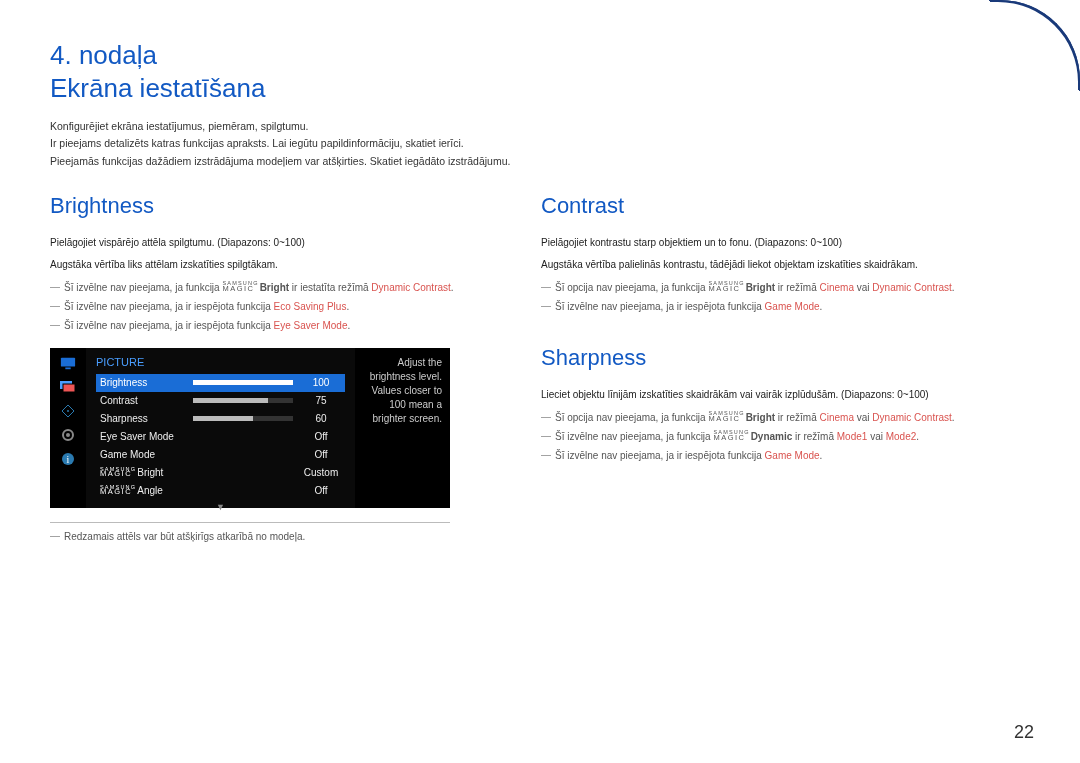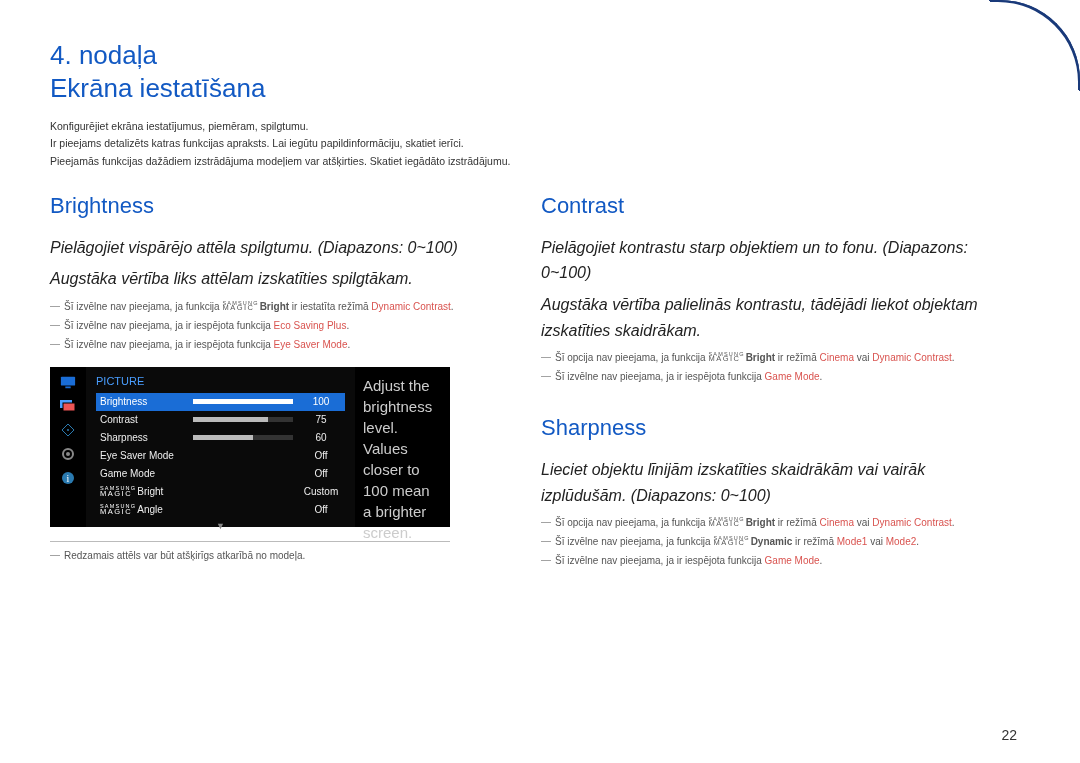--- a/index.html
+++ b/index.html
@@ -6,46 +6,46 @@
   body { font-family: Arial, sans-serif; background: #fff; width: 1080px; height: 763px; position: relative; overflow: hidden; }
   .page { padding: 40px 66px 30px 50px; position: relative; height: 100%; }
   .corner-curve { position: absolute; top: 0; right: 0; width: 90px; height: 90px; border-top-right-radius: 80px; box-shadow: inset -2px 2px 0 0 #1a3a7a; pointer-events:none;}
   .corner-curve::before{content:"";position:absolute;top:0;right:0;width:90px;height:90px;border-top:1px solid #1a3a7a;border-right:1px solid #1a3a7a;border-top-right-radius:80px;}
   .chapter-title { color: #1259c3; font-size: 26px; font-weight: 400; margin-bottom: 2px; }
   .chapter-sub { color: #1259c3; font-size: 26px; font-weight: 400; margin-bottom: 14px; }
   .intro-text { font-size: 10.5px; color: #333; line-height: 1.55; margin-bottom: 1px; }
   .columns { display: flex; gap: 18px; margin-top: 24px; }
   .col { flex: 1; min-width: 0; }
   h2.section { color: #1259c3; font-size: 22px; font-weight: 400; margin-bottom: 16px; }
-  .body-text { font-size: 16px; color: #222; line-height: 1.6; margin-bottom: 6px; font-style: italic; }
+  .body-text { font-size: 10px; color: #222; line-height: 1.6; margin-bottom: 6px; }
   .note { font-size: 10px; color: #555; line-height: 1.7; margin-bottom: 2px; padding-left: 14px; position: relative; }
   .note::before { content: "―"; position: absolute; left: 0; top: -1px; color: #888; }
   .hl-red { color: #d9534f; }
   .magic { display: inline-block; vertical-align: baseline; margin-right:1px;}
   .magic .s { font-size: 5.5px; letter-spacing: 1.2px; display: block; line-height: 0.8; }
   .magic .m { font-size: 7.5px; letter-spacing: 1.5px; display: block; line-height: 0.9; }
   .magic-white .s, .magic-white .m { color: #fff; }
   .screenshot { margin-top: 14px; display: flex; background: #0a0a0a; border-radius: 2px; width: 400px; height: 160px; font-size: 10px; color: #eee; }
   .scr-sidebar { width: 36px; background: #000; display: flex; flex-direction: column; align-items: center; padding-top: 8px; gap: 10px; }
   .scr-sidebar .ico { width: 16px; height: 14px; display:flex; align-items:center; justify-content:center;}
   .scr-main { flex: 1; padding: 8px 10px 6px 10px; position: relative; }
   .scr-title { color: #4a9eff; font-size: 11px; margin-bottom: 6px; }
   .scr-row { display: flex; align-items: center; height: 18px; font-size: 10px; padding: 0 4px; }
   .scr-row.sel { background: #1a6dd6; color: #fff; }
   .scr-label { flex: 1; }
   .scr-slider { width: 100px; height: 5px; background: #333; position: relative; margin-right: 8px; }
   .scr-slider .fill { position: absolute; left: 0; top: 0; bottom: 0; background: #bbb; }
   .scr-slider.sel-s .fill { background: #fff; }
   .scr-val { width: 40px; text-align: center; }
-  .scr-tip { width: 95px; background: #000; padding: 8px 8px; font-size: 15px; line-height: 1.4; color: #ccc; }
+  .scr-tip { width: 95px; background: #000; padding: 8px 8px; font-size: 10px; line-height: 1.4; color: #ccc; text-align: right; }
   .arrow-down { text-align: center; color: #888; font-size: 9px; margin-top:2px;}
   .hr { border: none; border-top: 1px solid #bbb; margin: 14px 0 8px 0; width: 400px; }
   .footnote { font-size: 10px; color: #555; padding-left: 14px; position: relative; }
   .footnote::before { content: "―"; position: absolute; left: 0; top: -1px; color: #888; }
-  .page-num { position: absolute; bottom: 20px; right: 63px; font-size: 14px; color: #333; }
+  .page-num { position: absolute; bottom: 20px; right: 46px; font-size: 18px; color: #333; }
   .sect-block { margin-bottom: 30px; }
 </style>
 </head>
 <body>
 
 <div class="page">
   <div class="corner-curve"></div>
 
   <div class="chapter-title">4. nodaļa</div>
   <div class="chapter-sub">Ekrāna iestatīšana</div>

